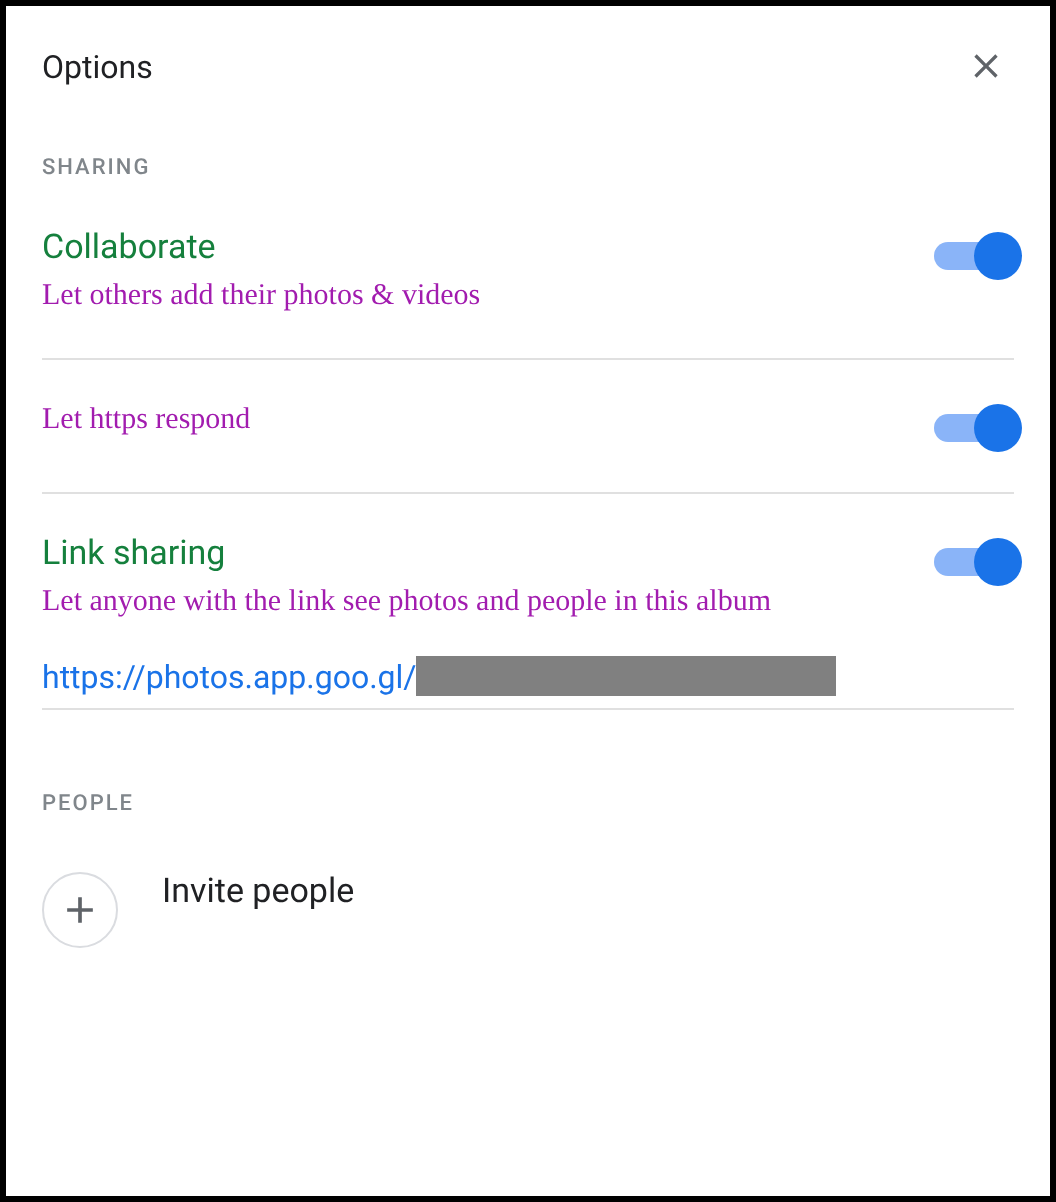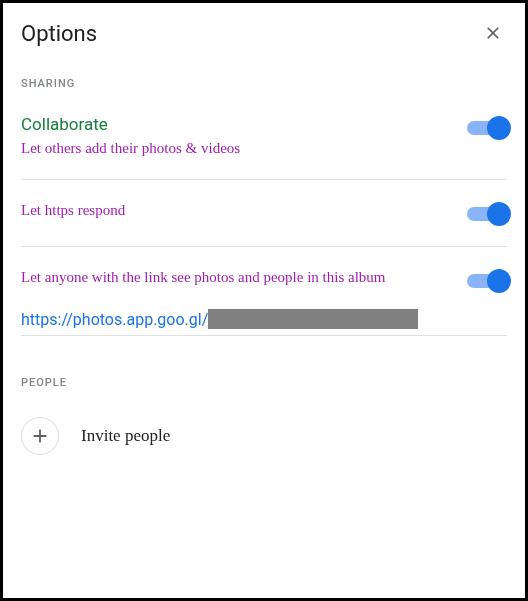--- a/index.html
+++ b/index.html
@@ -17,21 +17,21 @@
     .container {
       padding: 16px 18px;
     }
     .header {
       display: flex;
       justify-content: space-between;
       align-items: center;
       margin-bottom: 30px;
     }
     .title {
-      font-size: 22px;
+      font-size: 16px;
       font-weight: 400;
       color: #202124;
     }
     .close-btn {
       cursor: pointer;
       padding: 4px;
       display: flex;
       align-items: center;
       justify-content: center;
     }
@@ -114,25 +114,23 @@
     }
     .link-redacted {
       display: inline-block;
       width: 210px;
       height: 20px;
       background: #808080;
       vertical-align: middle;
     }
     .invite-row {
       display: flex;
-      align-items: center;
       gap: 22px;
       cursor: pointer;
       padding: 4px 0;
-      font-family: Liberation Serif, serif;
     }
     .plus-circle {
       width: 38px;
       height: 38px;
       border: 1px solid #dadce0;
       border-radius: 50%;
       display: flex;
       align-items: center;
       justify-content: center;
       flex-shrink: 0;
@@ -177,20 +175,21 @@
       <div class="option-desc">Let https respond</div>
     </div>
     <div class="toggle">
       <div class="toggle-track"></div>
       <div class="toggle-thumb"></div>
     </div>
   </div>
 
   <div class="option-row no-border">
     <div class="option-text">
+      <div class="option-title">Link sharing</div>
       <div class="option-desc">Let anyone with the link see photos and people in this album</div>
     </div>
     <div class="toggle">
       <div class="toggle-track"></div>
       <div class="toggle-thumb"></div>
     </div>
   </div>
 
   <div class="link-row">
     <span class="link-text">https://photos.app.goo.gl/</span>

